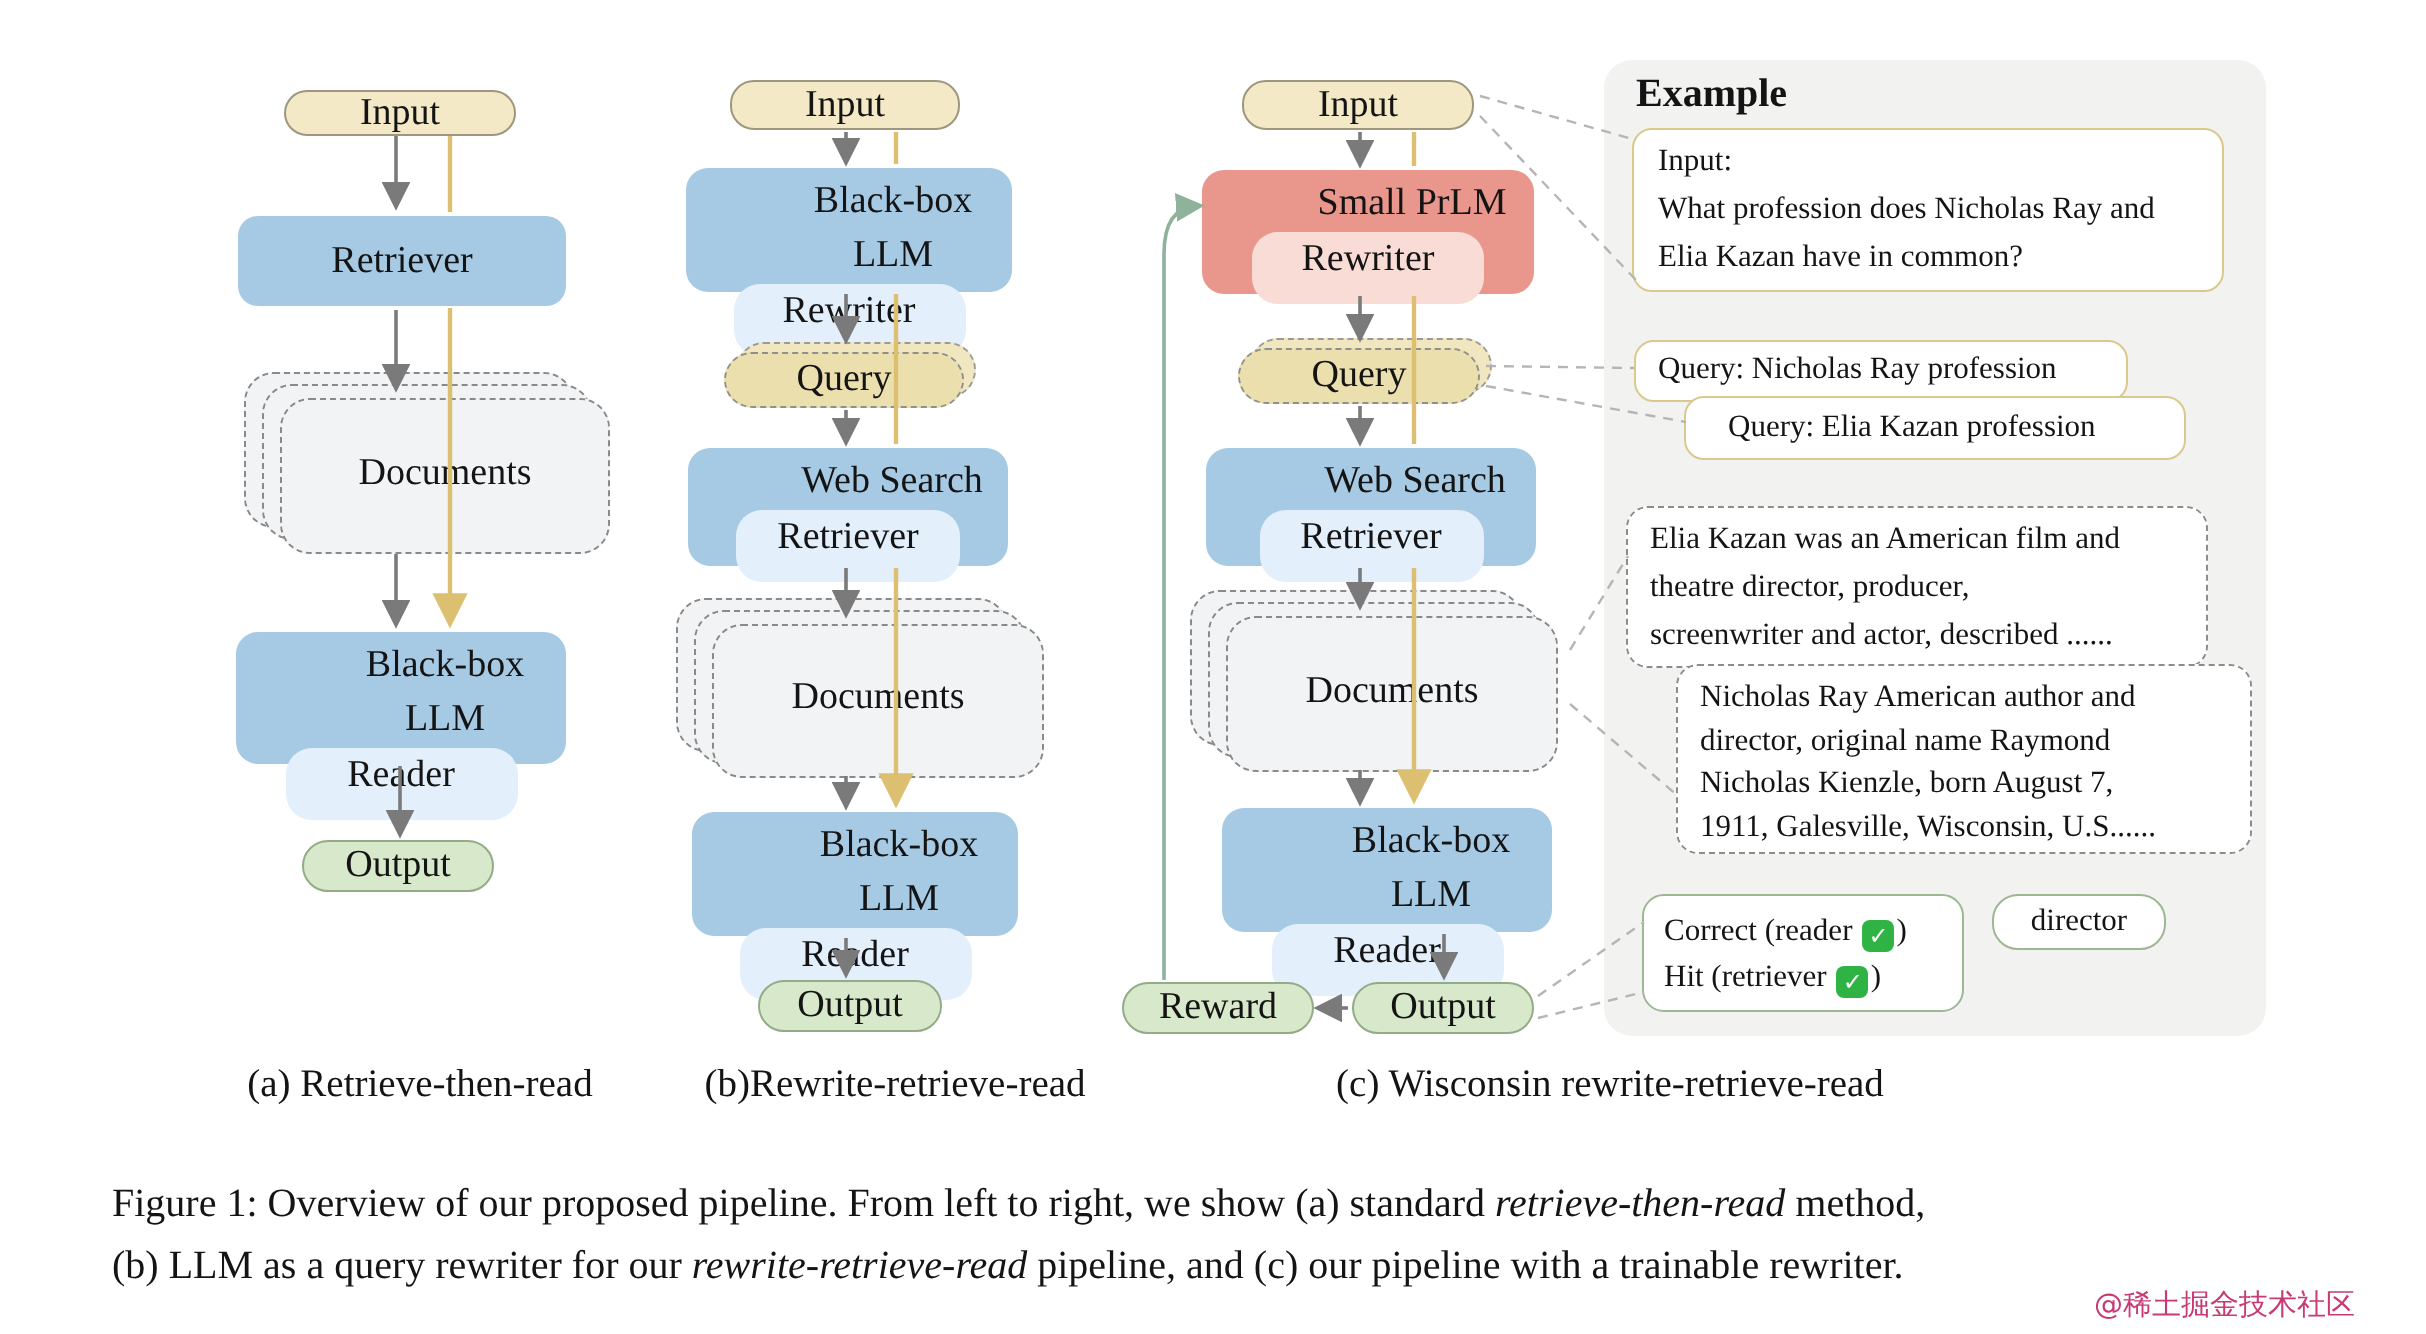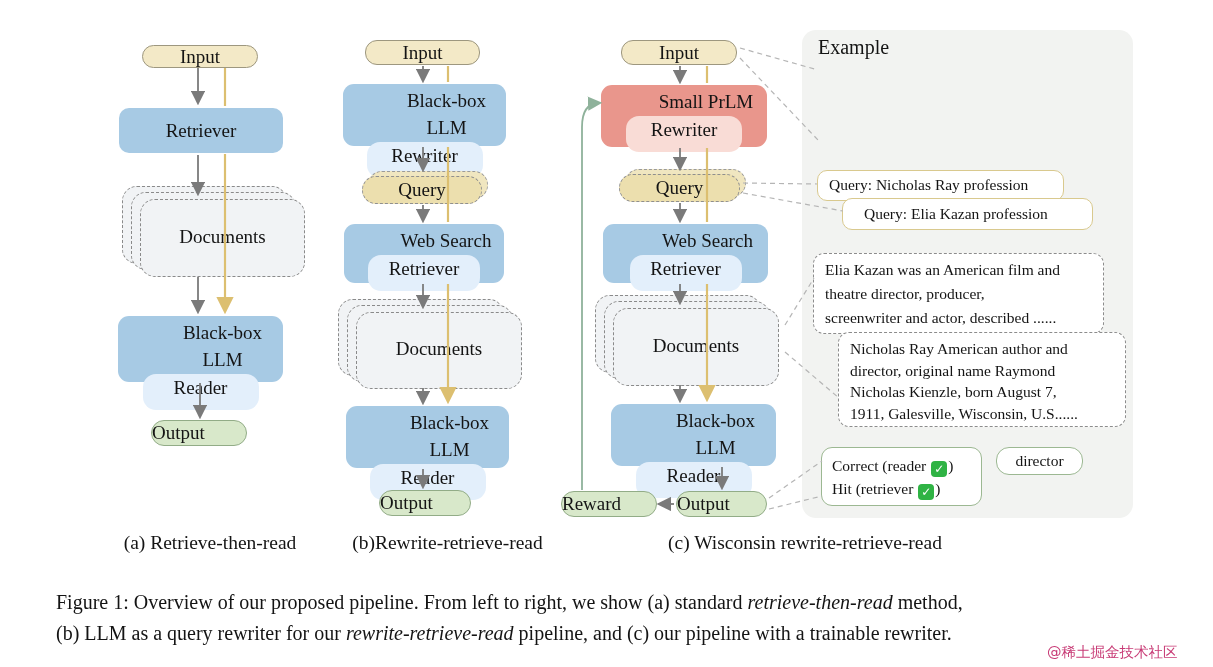--- a/index.html
+++ b/index.html
@@ -4,21 +4,21 @@
 <style>
   html,body{margin:0;padding:0;background:#ffffff;}
   #canvas{position:relative;width:1213px;height:667px;background:#ffffff;overflow:hidden;
           font-family:"Liberation Serif","DejaVu Serif",serif;color:#141414;}
   .abs{position:absolute;box-sizing:border-box;}
   
   .tanpill{background:#f3e9c7;border:1px solid #9d977f;border-radius:12px;
            text-align:center;font-size:19px;}
   
   .greenpill{background:#d8e8ca;border:1px solid #92ac87;border-radius:13px;
-             font-size:19px;}
+             text-align:center;font-size:19px;}
   
   .bluebox{background:#a7cae4;border-radius:10px;text-align:center;font-size:19px;}
   
   .bigbox{border-radius:11px;text-align:center;font-size:19px;}
   .bigbox.blue{background:#a7cae4;}
   .bigbox.salmon{background:#e9968c;}
   .bigbox .bt{margin-top:3px;line-height:27px;padding-left:44px;}
   .bigbox .bp{margin:1px auto 0;width:116px;height:36px;line-height:27px;border-radius:13px;}
   .bigbox.blue .bp{background:#e3effb;}
   .bigbox.salmon .bp{background:#f9dcd6;}
@@ -108,22 +108,27 @@
   </div>
   <div class="abs bigbox blue z2" style="left:611px;top:404px;width:165px;height:62px;">
     <div class="bt">Black-box LLM</div>
     <div class="bp">Reader</div>
   </div>
   <div class="abs greenpill z2" style="left:561px;top:491px;width:96px;height:26px;line-height:24px;">Reward</div>
   <div class="abs greenpill z2" style="left:676px;top:491px;width:91px;height:26px;line-height:24px;">Output</div>
   <div class="abs panelcap" style="left:650px;top:532px;width:310px;">(c) Wisconsin rewrite-retrieve-read</div>
 
   <div class="abs expanel z2" style="left:802px;top:30px;width:331px;height:488px;"></div>
-  <div class="abs extitle z3" style="left:818px;top:36px;">Example</div>
-
+  <div class="abs extitle z3" style="left:818px;top:36px;font-weight:bold;">Example</div>
+
+  <div class="abs exbubble z3" style="left:816px;top:64px;width:296px;height:82px;padding:4px 12px;line-height:24px;">
+    <div>Input:</div>
+    <div>What profession does Nicholas Ray and</div>
+    <div>Elia Kazan have in common?</div>
+  </div>
 
   <div class="abs exbubble z3" style="left:817px;top:170px;width:247px;height:31px;line-height:28px;padding-left:11px;">Query: Nicholas Ray profession</div>
   <div class="abs exbubble z4" style="left:842px;top:198px;width:251px;height:32px;line-height:29px;padding-left:21px;">Query: Elia Kazan profession</div>
 
   <div class="abs exdashed z3" style="left:813px;top:253px;width:291px;height:81px;padding:4px 11px;line-height:24px;">
     <div>Elia Kazan was an American film and</div>
     <div>theatre director, producer,</div>
     <div>screenwriter and actor, described  ......</div>
   </div>
   <div class="abs exdashed z4" style="left:838px;top:332px;width:288px;height:95px;padding:5px 11px;line-height:21.5px;">

